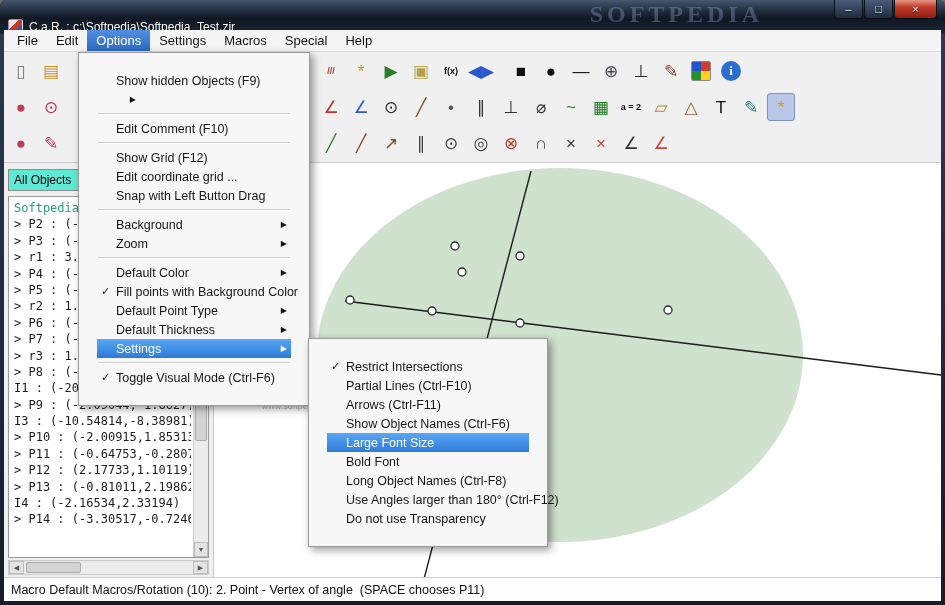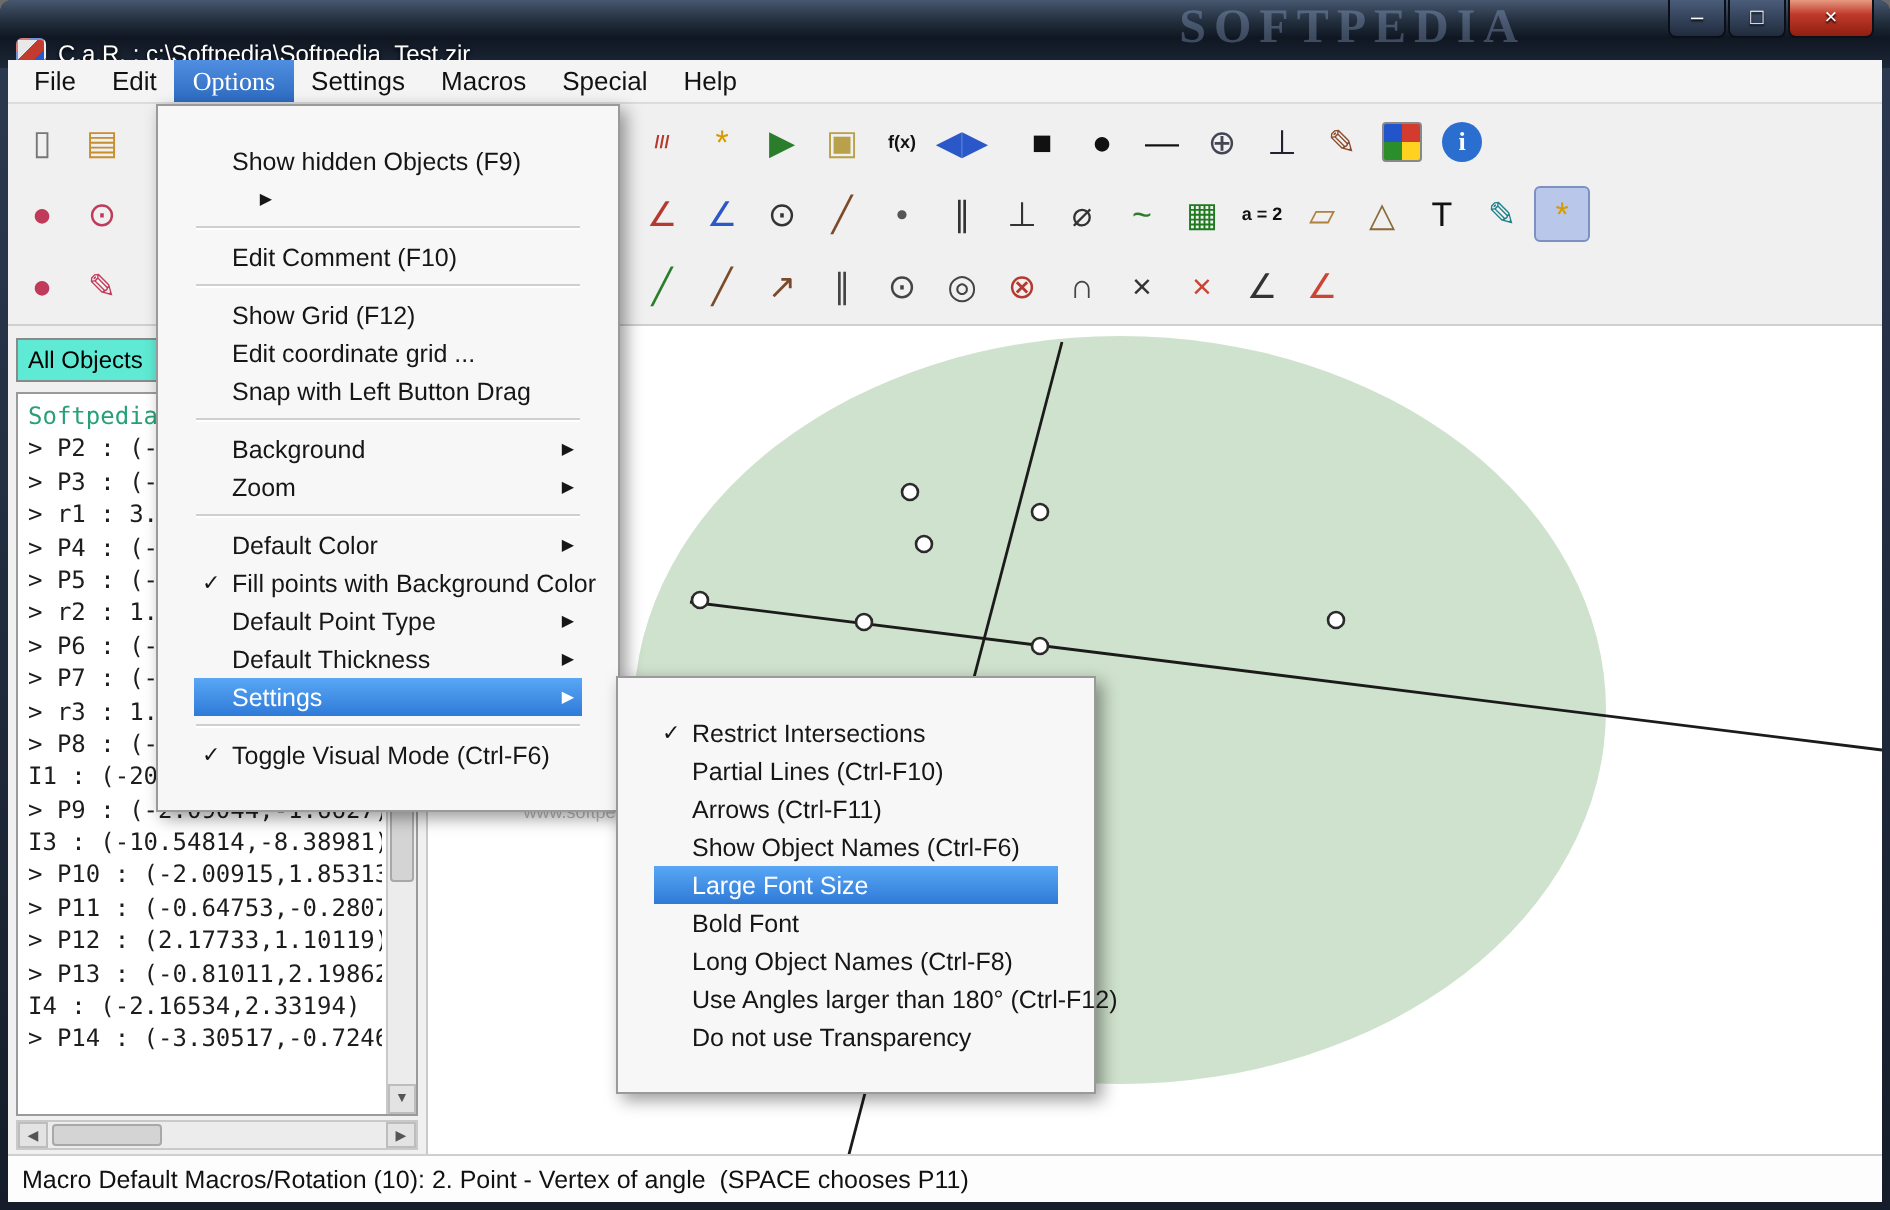--- a/index.html
+++ b/index.html
@@ -27,21 +27,21 @@
     text-shadow:0 1px 1px #000; }
   .wbtn.close { width:43px; background:linear-gradient(#e69a80,#c0392b 40%,#8e1f10); }
 
   .app-body { position:absolute; left:4px; right:4px; top:30px; bottom:4px;
     background:#f0f0f0; display:flex; flex-direction:column; }
 
   
   .menubar { height:22px; flex:none; display:flex; align-items:stretch; background:#f4f4f4;
     border-bottom:1px solid #dcdcdc; padding-left:4px; font-size:13px; }
   .mb-item { display:flex; align-items:center; padding:0 9px; color:#111; }
-  .mb-item.active { background:linear-gradient(#4f8ee0,#2d6bc0); color:#fff;font-family:Liberation Serif, serif; }
+  .mb-item.active { background:linear-gradient(#4f8ee0,#2d6bc0); color:#fff; }
 
   
   .toolbar { flex:none; background:#f0f0f0; padding:1px 2px; border-bottom:1px solid #cfcfcf; }
   .tool-row { display:flex; align-items:center; height:36px; }
   .tool { width:28px; height:28px; margin:0 1px; flex:none; display:flex; align-items:center;
     justify-content:center; font-size:17px; line-height:1; border-radius:3px; }
   .tool.sm { font-size:9px; font-weight:bold; letter-spacing:0; }
   .tool.selected { background:#b9c8ea; border:1px solid #7c90c2; }
   .tool.badge { color:#fff !important; background:#2a6fd0; border-radius:50%;
     width:20px; height:20px; margin:4px 5px; font:bold 13px "Liberation Serif",serif; }

